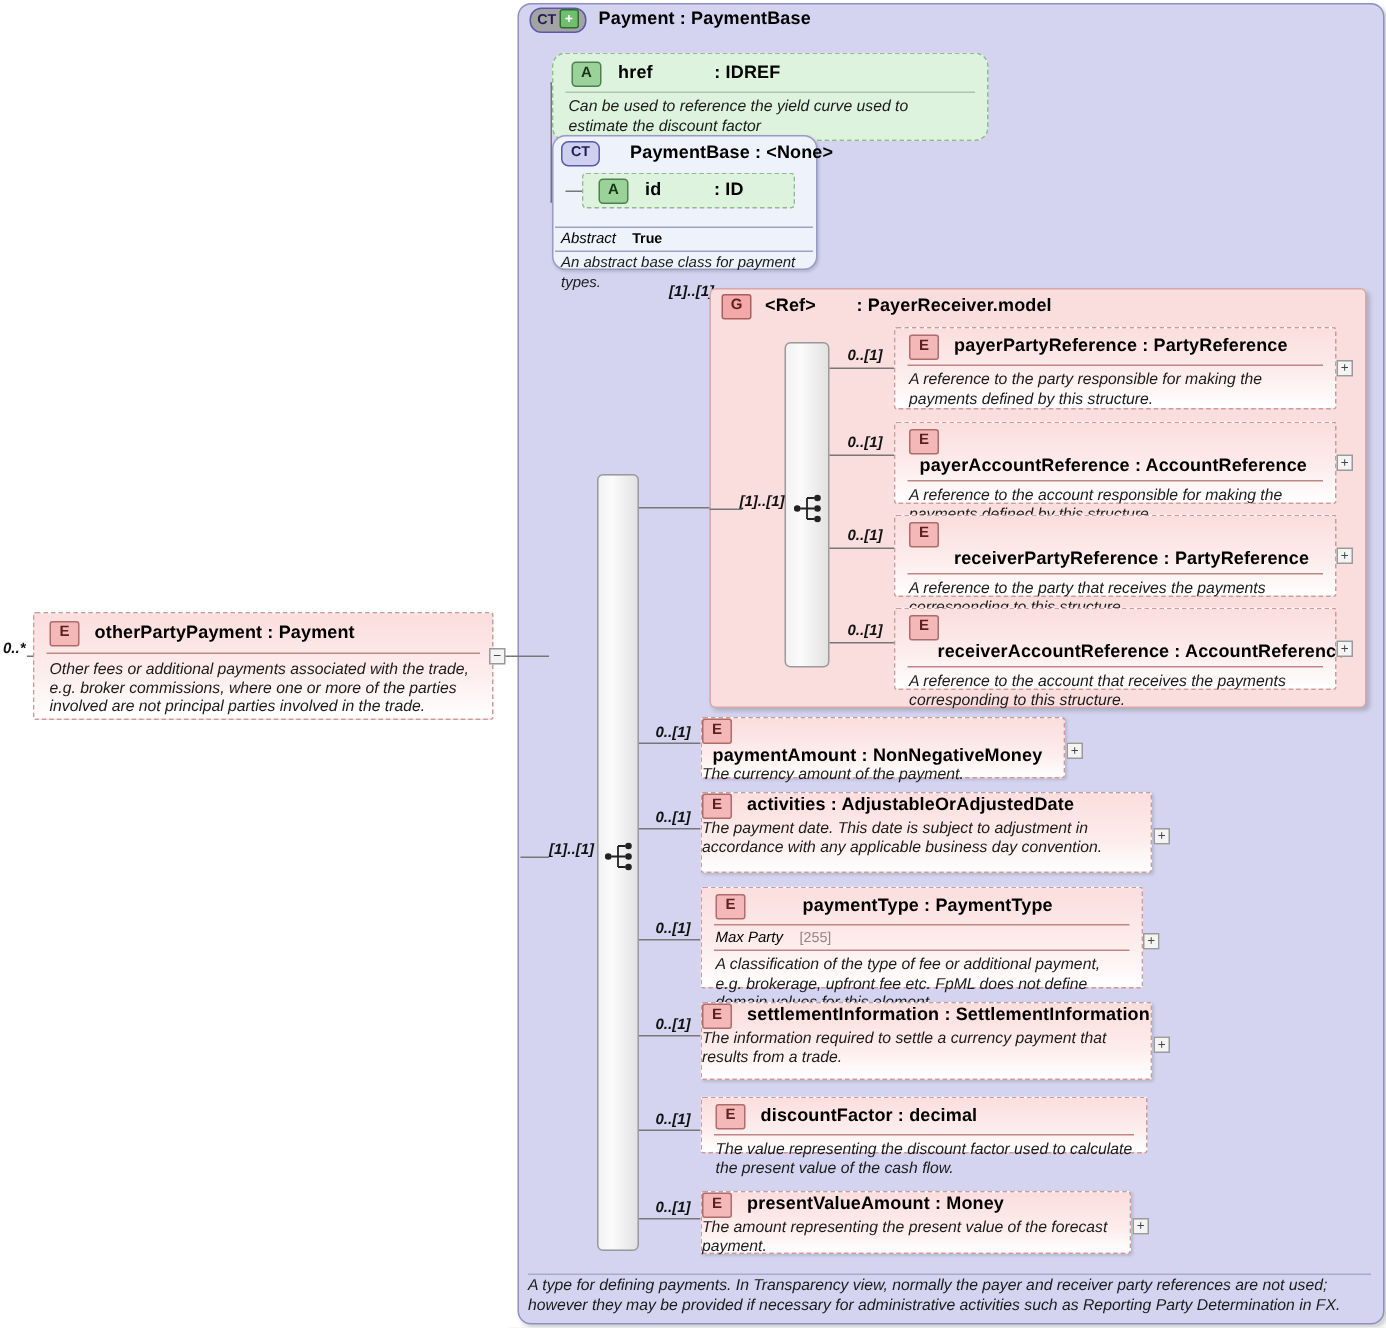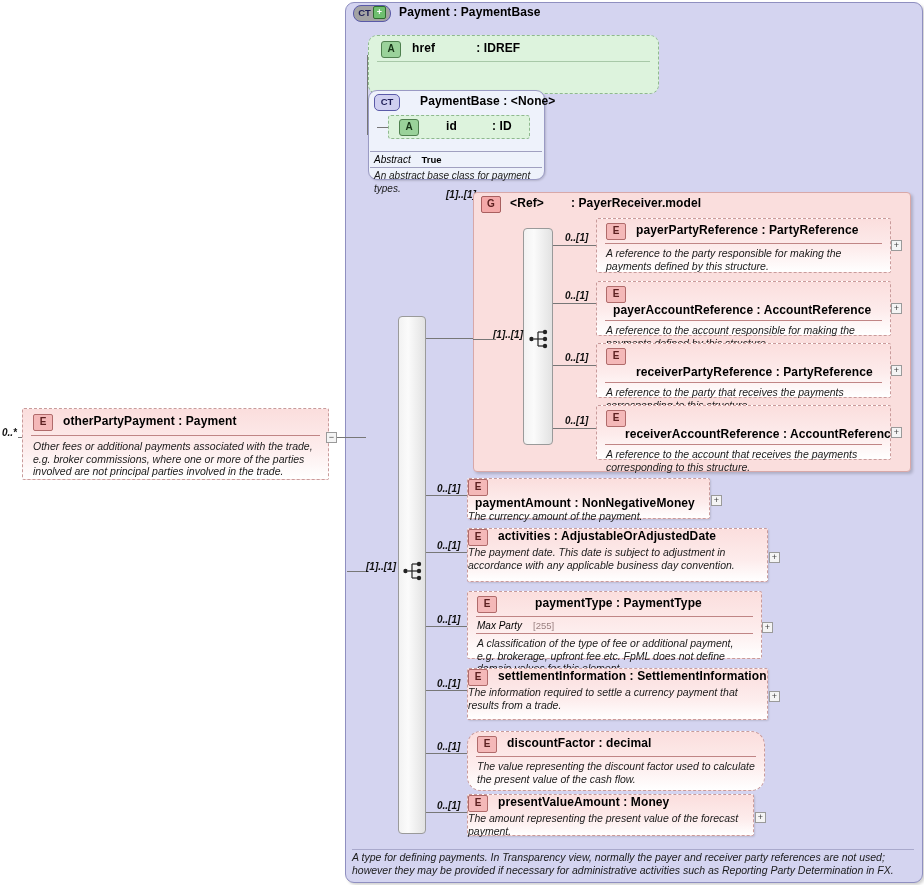--- a/index.html
+++ b/index.html
@@ -195,32 +195,33 @@
 <div class="abs hline" style="left:367px; top:55px; width:6px;"></div>
 <div class="abs hline" style="left:367px; top:134px; width:22px;"></div>
 
 <div class="abs" id="href-box">
   <div class="row1">
     <span class="chip chip-A">A</span>
     <span class="node-title" style="margin-left:8px;">href</span>
     <span class="node-title" style="margin-left:38px;">: IDREF</span>
   </div>
   <div class="sep"></div>
+  <div class="doc node-doc">Can be used to reference the yield curve used to estimate the discount factor</div>
 </div>
 
 <div class="abs" id="pb-box"></div>
 <div class="abs" id="pb-header">
   <span class="chip chip-CT">CT</span>
   <span class="node-title" style="margin-left:17px;">PaymentBase : &lt;None&gt;</span>
 </div>
 <div class="abs hline" style="left:377px; top:127px; width:12px;"></div>
 <div class="abs" id="id-box">
   <div class="inner">
     <span class="chip chip-A">A</span>
-    <span class="node-title" style="margin-left:24px;text-align:right;">id</span>
+    <span class="node-title" style="margin-left:8px;text-align:right;">id</span>
     <span class="node-title" style="margin-left:32px;">: ID</span>
   </div>
 </div>
 <div class="abs" id="pb-facets">
   <div class="facet-sep"></div>
   <div class="facet-row">
     <span class="facet-name">Abstract</span>
     <span class="facet-val">True</span>
   </div>
   <div class="facet-sep"></div>
@@ -376,21 +377,21 @@
     <span class="chip chip-E">E</span>
     <span class="node-title" style="margin-left:7px;">settlementInformation : SettlementInformation</span>
   </div>
   <div class="line"></div>
   <div class="doc node-doc">The information required to settle a currency payment that results from a trade.</div>
 </div>
 <div class="abs expbox" style="left:769px; top:691px;">+</div>
 
 <div class="abs hline" style="left:426px; top:753px; width:41px;"></div>
 <div class="abs card" style="left:437px; top:741px;">0..[1]</div>
-<div class="abs ebox" style="left:467px; top:731px; width:298px; height:60px;border-radius:14px;">
+<div class="abs ebox" style="left:467px; top:731px; width:298px; height:38px;">
   <div class="hdr">
     <span class="chip chip-E">E</span>
     <span class="node-title" style="margin-left:7px;">discountFactor : decimal</span>
   </div>
   <div class="line"></div>
   <div class="doc node-doc">The value representing the discount factor used to calculate the present value of the cash flow.</div>
 </div>
 
 <div class="abs hline" style="left:426px; top:812px; width:41px;"></div>
 <div class="abs card" style="left:437px; top:800px;">0..[1]</div>

